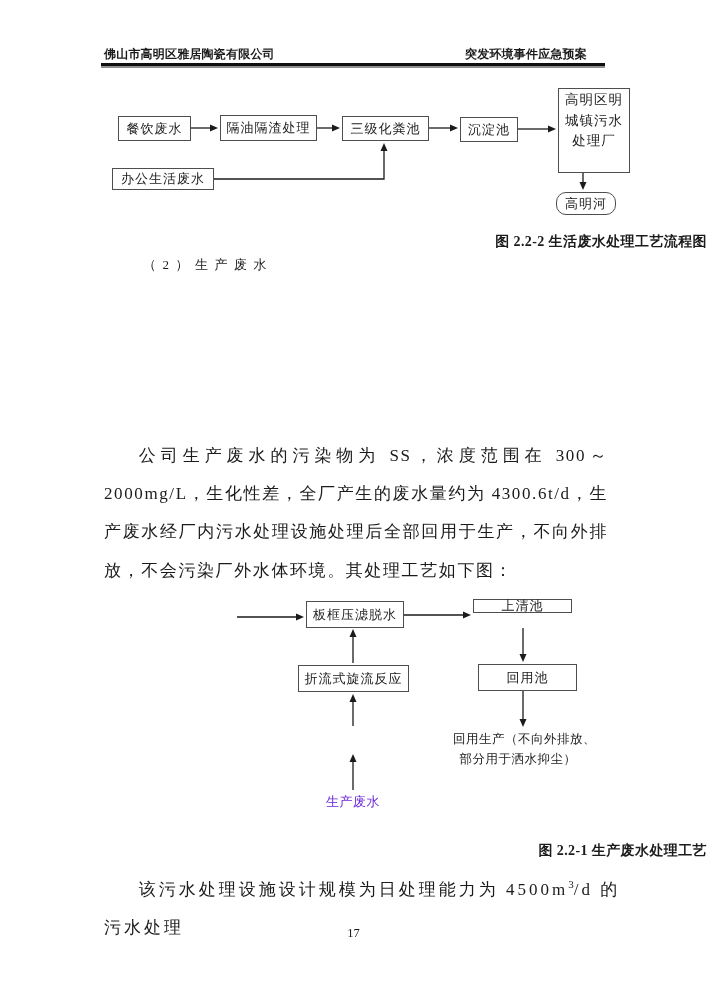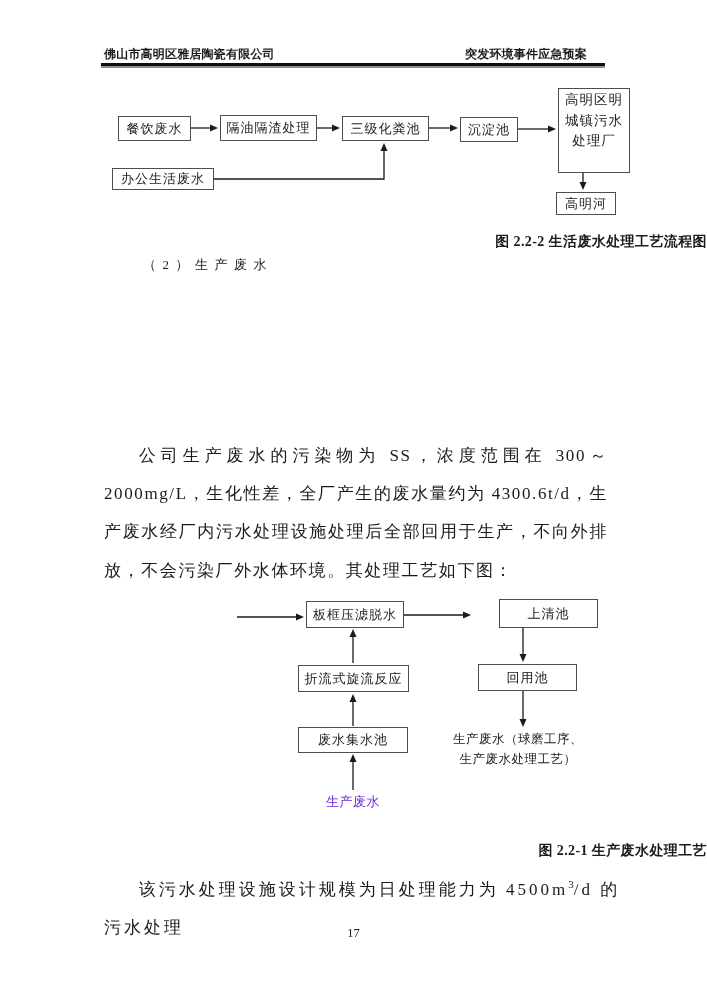--- a/index.html
+++ b/index.html
@@ -68,21 +68,21 @@
   </div>
   <div class="fbox" style="left:342px; top:116px; width:87px; height:25px;">
     <span>三级化粪池</span>
   </div>
   <div class="fbox" style="left:460px; top:117px; width:58px; height:25px;">
     <span>沉淀池</span>
   </div>
   <div class="fbox-multi" style="left:558px; top:88px; width:72px; height:85px;">
     <span>高明区明城镇污水处理厂</span>
   </div>
-  <div class="fbox" style="left:556px; top:192px; width:60px; height:23px;">
+  <div class="fbox" style="left:556px; top:192px; width:60px; height:23px;border-radius:10px;">
     <span>高明河</span>
   </div>
   <div class="fbox" style="left:112px; top:168px; width:102px; height:22px;">
     <span>办公生活废水</span>
   </div>
 
   <svg class="connectors" width="707" height="1000">
     <g stroke="#1b1b1b" stroke-width="1.3" fill="#1b1b1b">
 
       <g>
@@ -142,36 +142,33 @@
   </svg>
 
   <div class="fig-caption cap1">图 2.2-2 生活废水处理工艺流程图</div>
 
   <div class="sec-heading">（2）生产废水</div>
   <div class="para para-p2">公司生产废水的污染物为 SS，浓度范围在 300～2000mg/L，生化性差，全厂产生的废水量约为 4300.6t/d，生产废水经厂内污水处理设施处理后全部回用于生产，不向外排放，不会污染厂外水体环境。其处理工艺如下图：</div>
 
   <div class="fbox" style="left:306px; top:601px; width:98px; height:27px;">
     <span>板框压滤脱水</span>
   </div>
-  <div class="fbox" style="left:499px; top:599px; width:99px; height:29px;">
+  <div class="fbox" style="left:473px; top:599px; width:99px; height:14px;">
     <span>上清池</span>
   </div>
   <div class="fbox" style="left:298px; top:665px; width:111px; height:27px;">
     <span>折流式旋流反应</span>
   </div>
   <div class="fbox" style="left:478px; top:664px; width:99px; height:27px;">
     <span>回用池</span>
   </div>
-  <div class="fbox" style="left:298px; top:727px; width:110px; height:26px;">
-    <span>废水集水池</span>
-  </div>
   <div class="fnote" style="left:325px; top:793px; width:56px;">生产废水</div>
   <div class="fnote2" style="left:453px; top:730px; width:130px;">
-    <div>生产废水（球磨工序、</div>
-    <div>生产废水处理工艺）</div>
+    <div>回用生产（不向外排放、</div>
+    <div>部分用于洒水抑尘）</div>
   </div>
 
   <div class="fig-caption cap2">图 2.2-1 生产废水处理工艺</div>
 
   <div class="para para-p3"><span>该污水处理设施设计规模为日处理能力为 4500m</span><span class="sup3">3</span><span>/d 的污水处理</span></div>
 
   <div class="page-num">17</div>
 
 </div>
 

